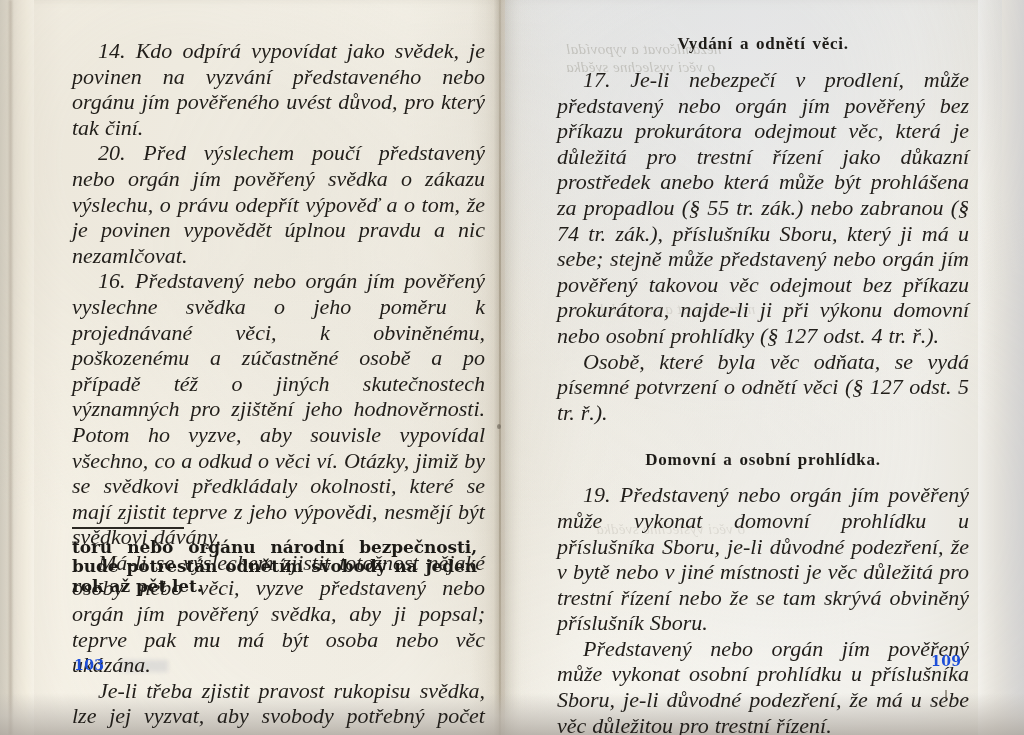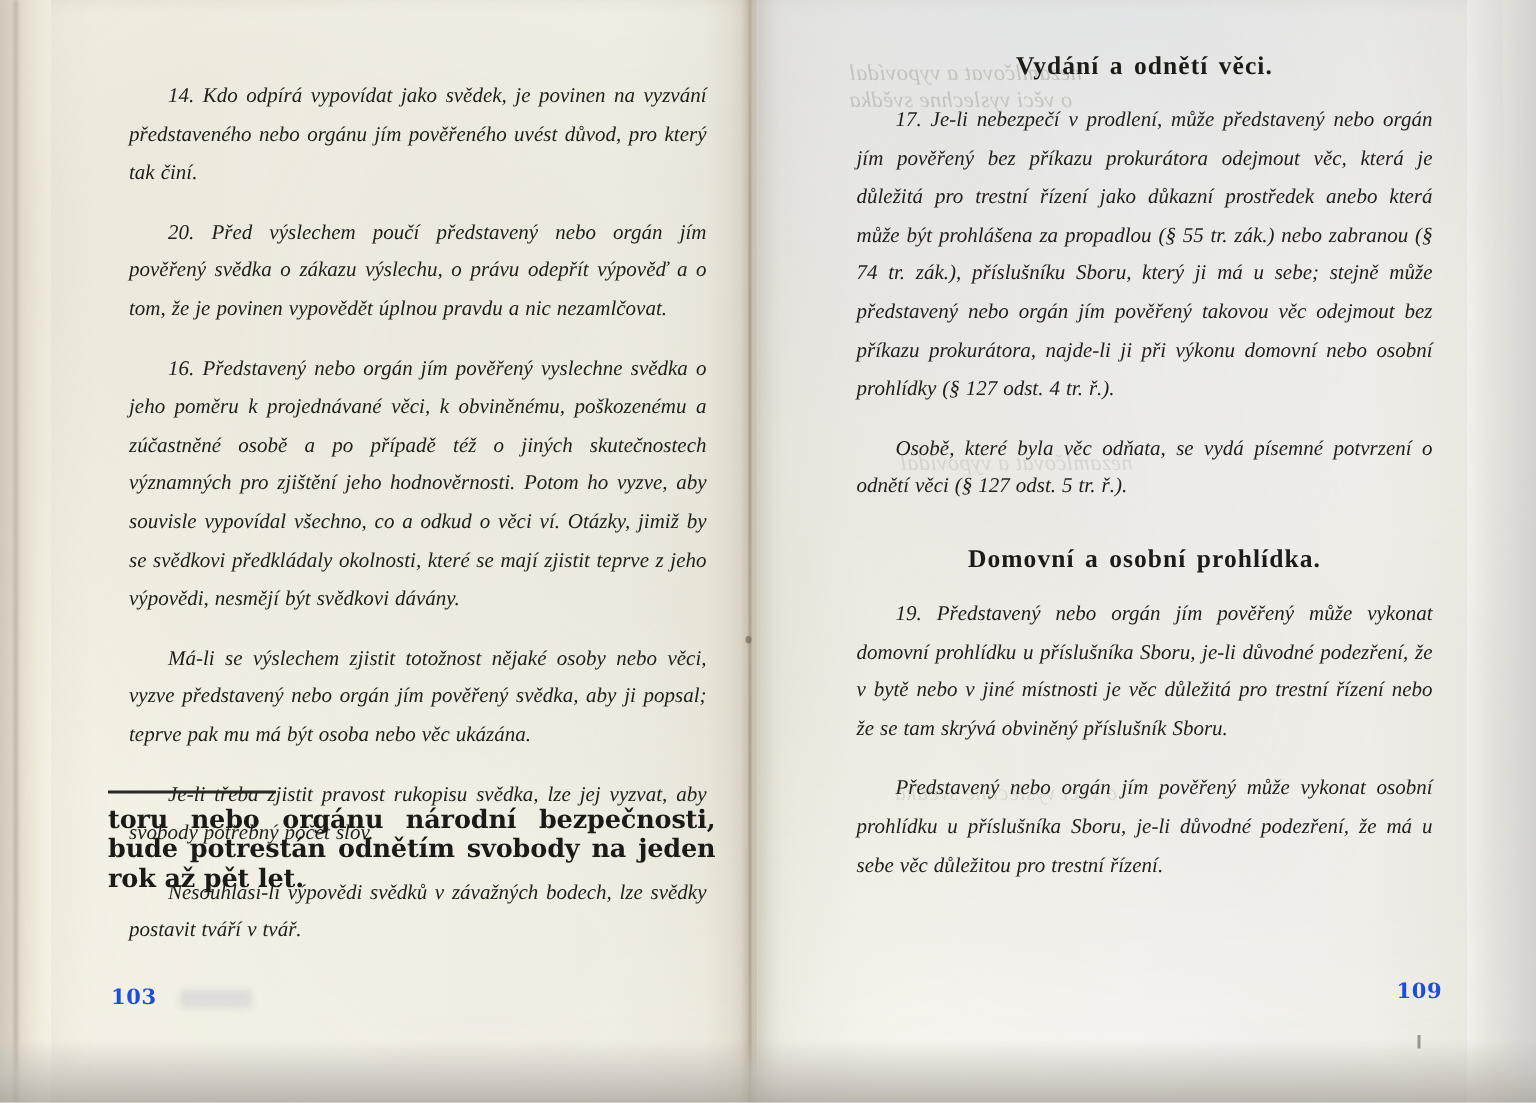--- a/index.html
+++ b/index.html
@@ -157,23 +157,23 @@
     text-align: center;
     font-size: 17px;
     letter-spacing: .7px;
     word-spacing: 2px;
     margin: 0 0 13px 0;
     color: #1d1b17;
   }
   .heading-2 { margin: 25px 0 12px 0; }
 
   p.body {
-    margin: 14px;
+    margin: 0;
     font-style: italic;
-    font-size: 14px;
+    font-size: 22px;
     line-height: 25.6px;
     text-align: justify;
     text-indent: 26px;
     color: #211e1a;
     word-spacing: .5px;
   }
   p.body + p.body { margin-top: 0; }
 
   
   .fn-rule {

